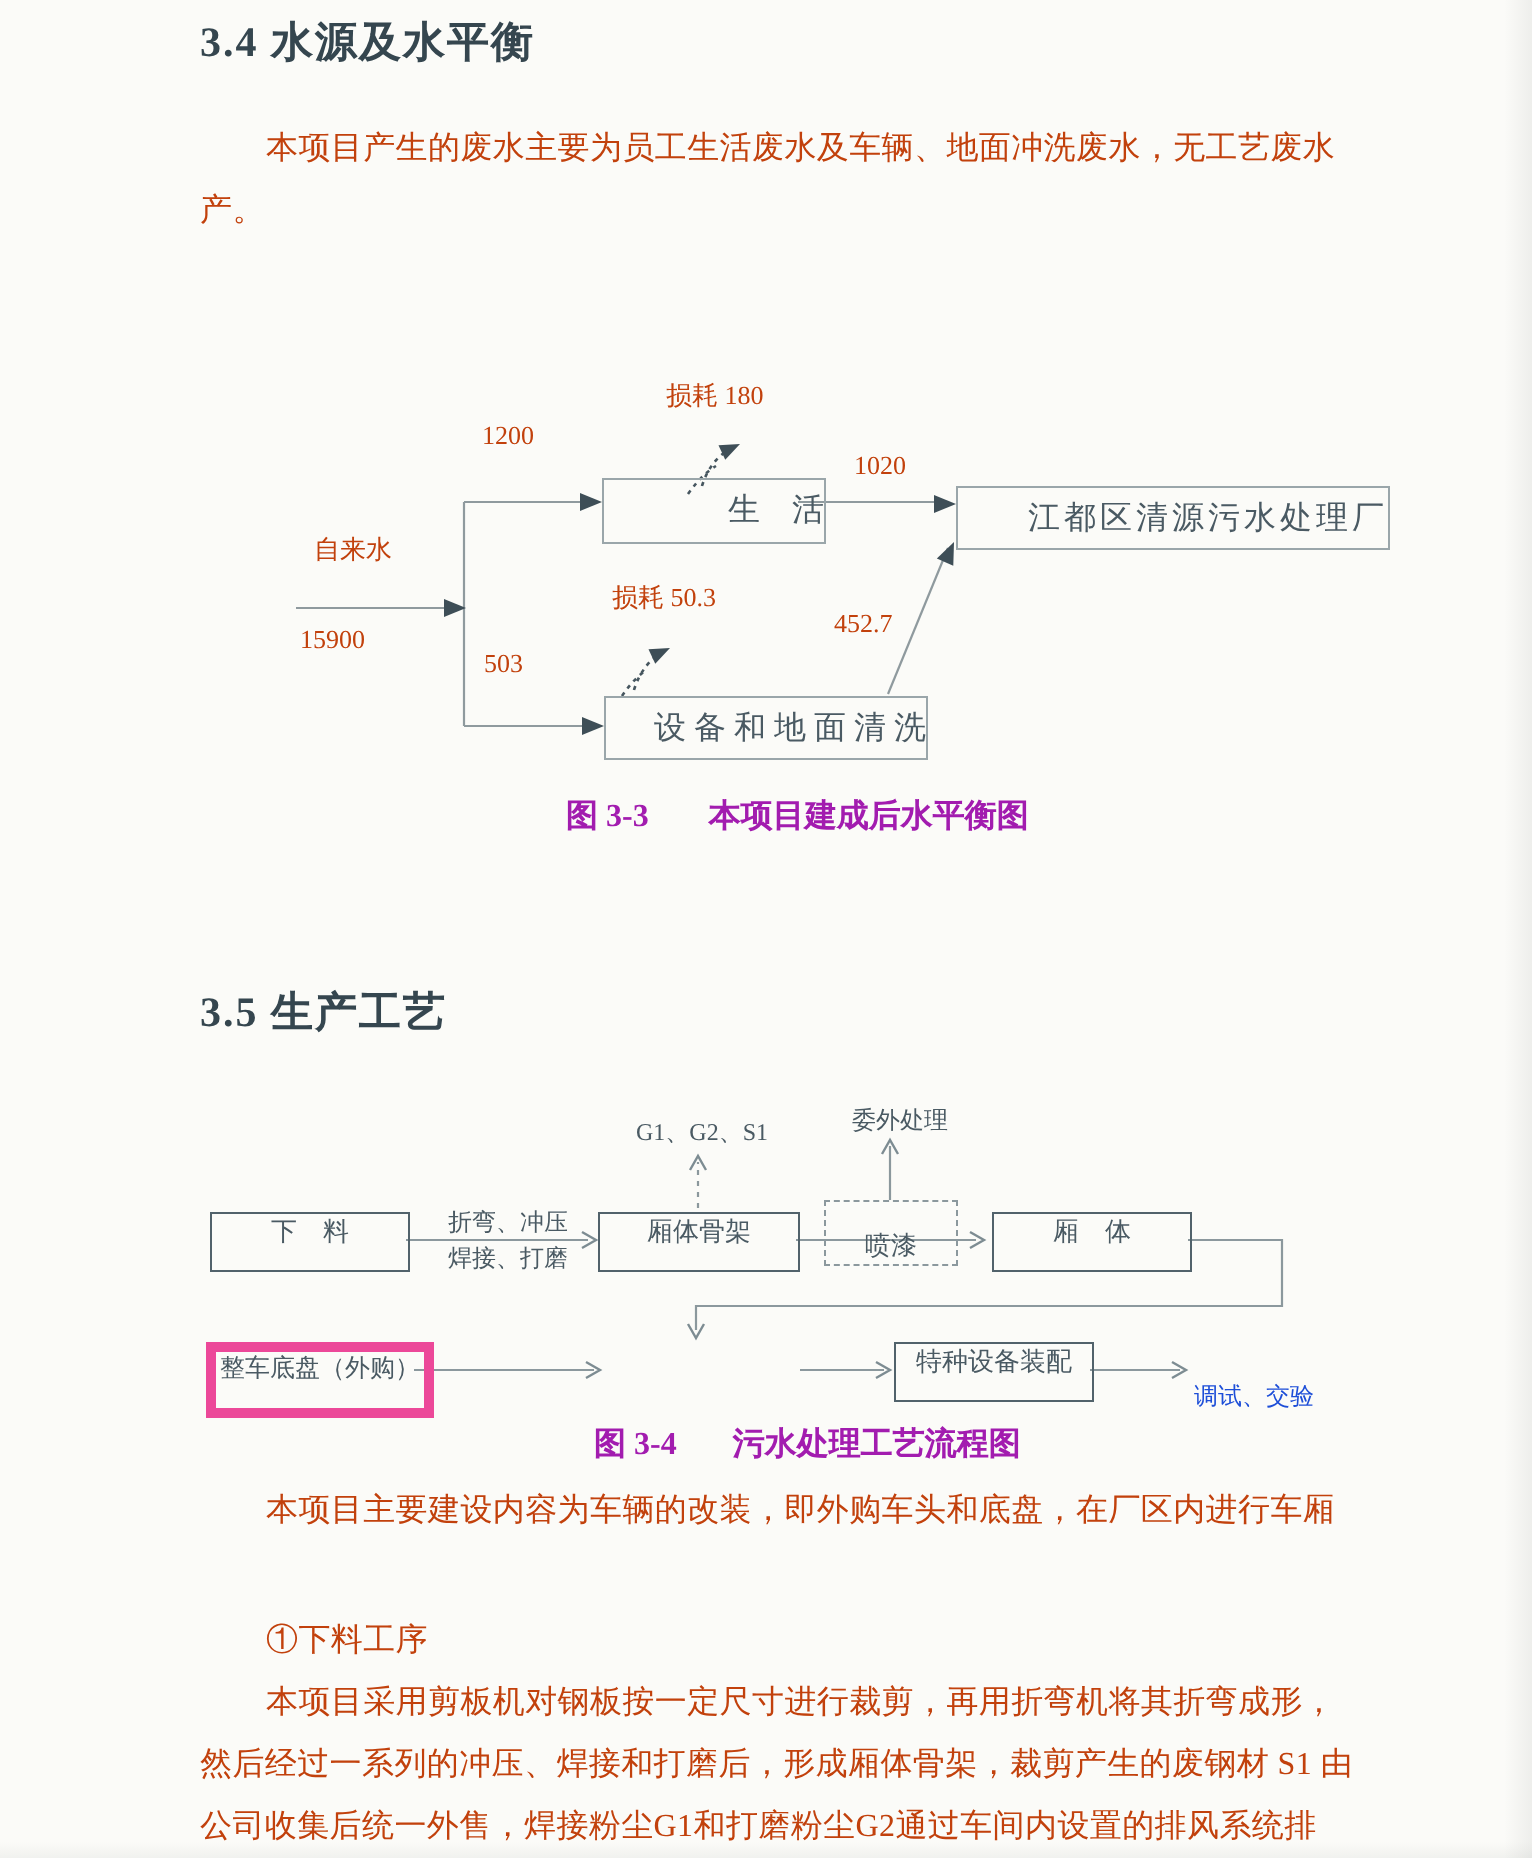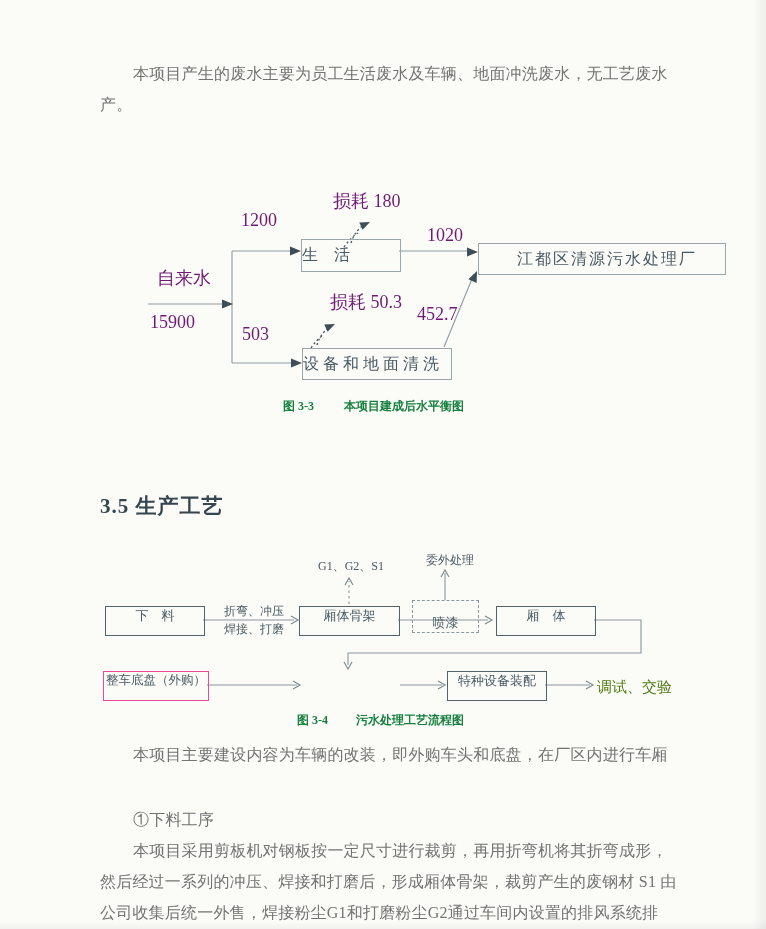--- a/index.html
+++ b/index.html
@@ -11,43 +11,43 @@
     overflow:hidden;
     font-family:"Liberation Serif","DejaVu Serif",serif;
     color:#3d4d57;
   }
   .edge-shade-r{position:absolute;right:0;top:0;width:14px;height:100%;
     background:linear-gradient(to right,rgba(120,125,125,0) ,rgba(120,125,125,0.10));}
   .edge-shade-b{position:absolute;left:0;bottom:0;width:100%;height:8px;
     background:linear-gradient(to bottom,rgba(120,125,125,0),rgba(120,125,125,0.08));}
   .abs{position:absolute;white-space:nowrap;}
   .heading{font-size:21px;font-weight:bold;color:#35464f;letter-spacing:1px;}
-  .bodyline{font-size:16px;color:#737373;letter-spacing:0.2px;}
-  .caption{font-size:12px;font-weight:bold;color:#15803d;}
+  .bodyline{font-size:16px;color:#c2410c;letter-spacing:0.2px;}
+  .caption{font-size:16px;font-weight:bold;color:#a21caf;}
   .caption .gap34{margin-left:30px;}
   .caption .gap14{margin-left:28px;}
   svg.overlay{position:absolute;left:0;top:0;pointer-events:none;}
   
   .wbox{
-    position:absolute;display:flex;align-items:center;justify-content:flex-start;
+    position:absolute;display:flex;align-items:center;justify-content:flex-end;
     border:1px solid #9aa6aa;background:transparent;
-    font-size:16px;color:#4a5a63;
+    font-size:16px;color:#4a5a63;padding-left:12px;
   }
-  .wlabel{font-size:18px;color:#701a75;}
+  .wlabel{font-size:13px;color:#c2410c;}
   .plant-text{letter-spacing:2px;}
   
   .pbox{
     position:absolute;display:flex;align-items:flex-start;justify-content:center;
     border:1.5px solid #51626b;background:transparent;
     font-size:13px;color:#4a5a63;
   }
-  .pbox.thin{border:1px solid #ec4899;}
+  .pbox.thin{border:5px solid #ec4899;}
   .pbox.dashed{border:1px dashed #8b989d;}
   .plabel{font-size:12px;color:#4a5a63;text-align:right;}
-  .endlabel{font-size:15px;color:#4d7c0f;}
+  .endlabel{font-size:12px;color:#1d4ed8;margin-top:12px;}
 </style>
 </head>
 <body>
 
 <div class="page">
 
   <svg class="overlay" width="766" height="929" viewBox="0 0 766 929">
 
     <g stroke="#8f9a9e" stroke-width="1.1" fill="none">
       <path d="M148,304 H224"></path>
@@ -88,39 +88,40 @@
       <path d="M-7,-4 L0,0 L-7,4" transform="translate(492,620)"></path>
       <path d="M-7,-4 L0,0 L-7,4" transform="translate(349,578) rotate(-90)"></path>
       <path d="M-7,-4 L0,0 L-7,4" transform="translate(445,570) rotate(-90)"></path>
       <path d="M-7,-4 L0,0 L-7,4" transform="translate(348,669) rotate(90)"></path>
       <path d="M-7,-4 L0,0 L-7,4" transform="translate(300,685)"></path>
       <path d="M-7,-4 L0,0 L-7,4" transform="translate(445,685)"></path>
       <path d="M-7,-4 L0,0 L-7,4" transform="translate(593,685)"></path>
     </g>
   </svg>
 
+  <div class="abs heading" style="left:100px;top:7px">3.4 水源及水平衡</div>
   <div class="abs bodyline" style="left:133px;top:64px">本项目产生的废水主要为员工生活废水及车辆、地面冲洗废水，无工艺废水</div>
   <div class="abs bodyline" style="left:100px;top:95px">产。</div>
 
   <div class="abs wlabel" style="left:157px;top:266px">自来水</div>
   <div class="abs wlabel" style="left:150px;top:312px">15900</div>
   <div class="abs wlabel" style="left:241px;top:210px">1200</div>
   <div class="abs wlabel" style="left:242px;top:324px">503</div>
   <div class="abs wlabel" style="left:333px;top:189px">损耗 180</div>
-  <div class="abs wlabel" style="left:330px;top:290px">损耗 50.3</div>
+  <div class="abs wlabel" style="left:306px;top:290px">损耗 50.3</div>
   <div class="abs wlabel" style="left:427px;top:225px">1020</div>
   <div class="abs wlabel" style="left:417px;top:304px">452.7</div>
 
   <div class="wbox" style="left:301px;top:239px;width:98px;height:31px">
     <span>生　活</span>
   </div>
   <div class="wbox" style="left:302px;top:348px;width:148px;height:30px">
     <span>设 备 和 地 面 清 洗</span>
   </div>
-  <div class="wbox" style="left:478px;top:243px;width:248px;height:32px;justify-content:center;padding-left:10px;box-sizing:border-box">
+  <div class="wbox" style="left:478px;top:243px;width:217px;height:32px;justify-content:flex-end;padding-left:10px;box-sizing:border-box">
     <span class="plant-text">江都区清源污水处理厂</span>
   </div>
 
   <div class="abs caption" style="left:283px;top:398px">
     <span>图 3-3</span><span class="gap34">本项目建成后水平衡图</span>
   </div>
 
   <div class="abs heading" style="left:100px;top:492px">3.5 生产工艺</div>
 
   <div class="abs plabel" style="left:318px;top:558px">G1、G2、S1</div>

